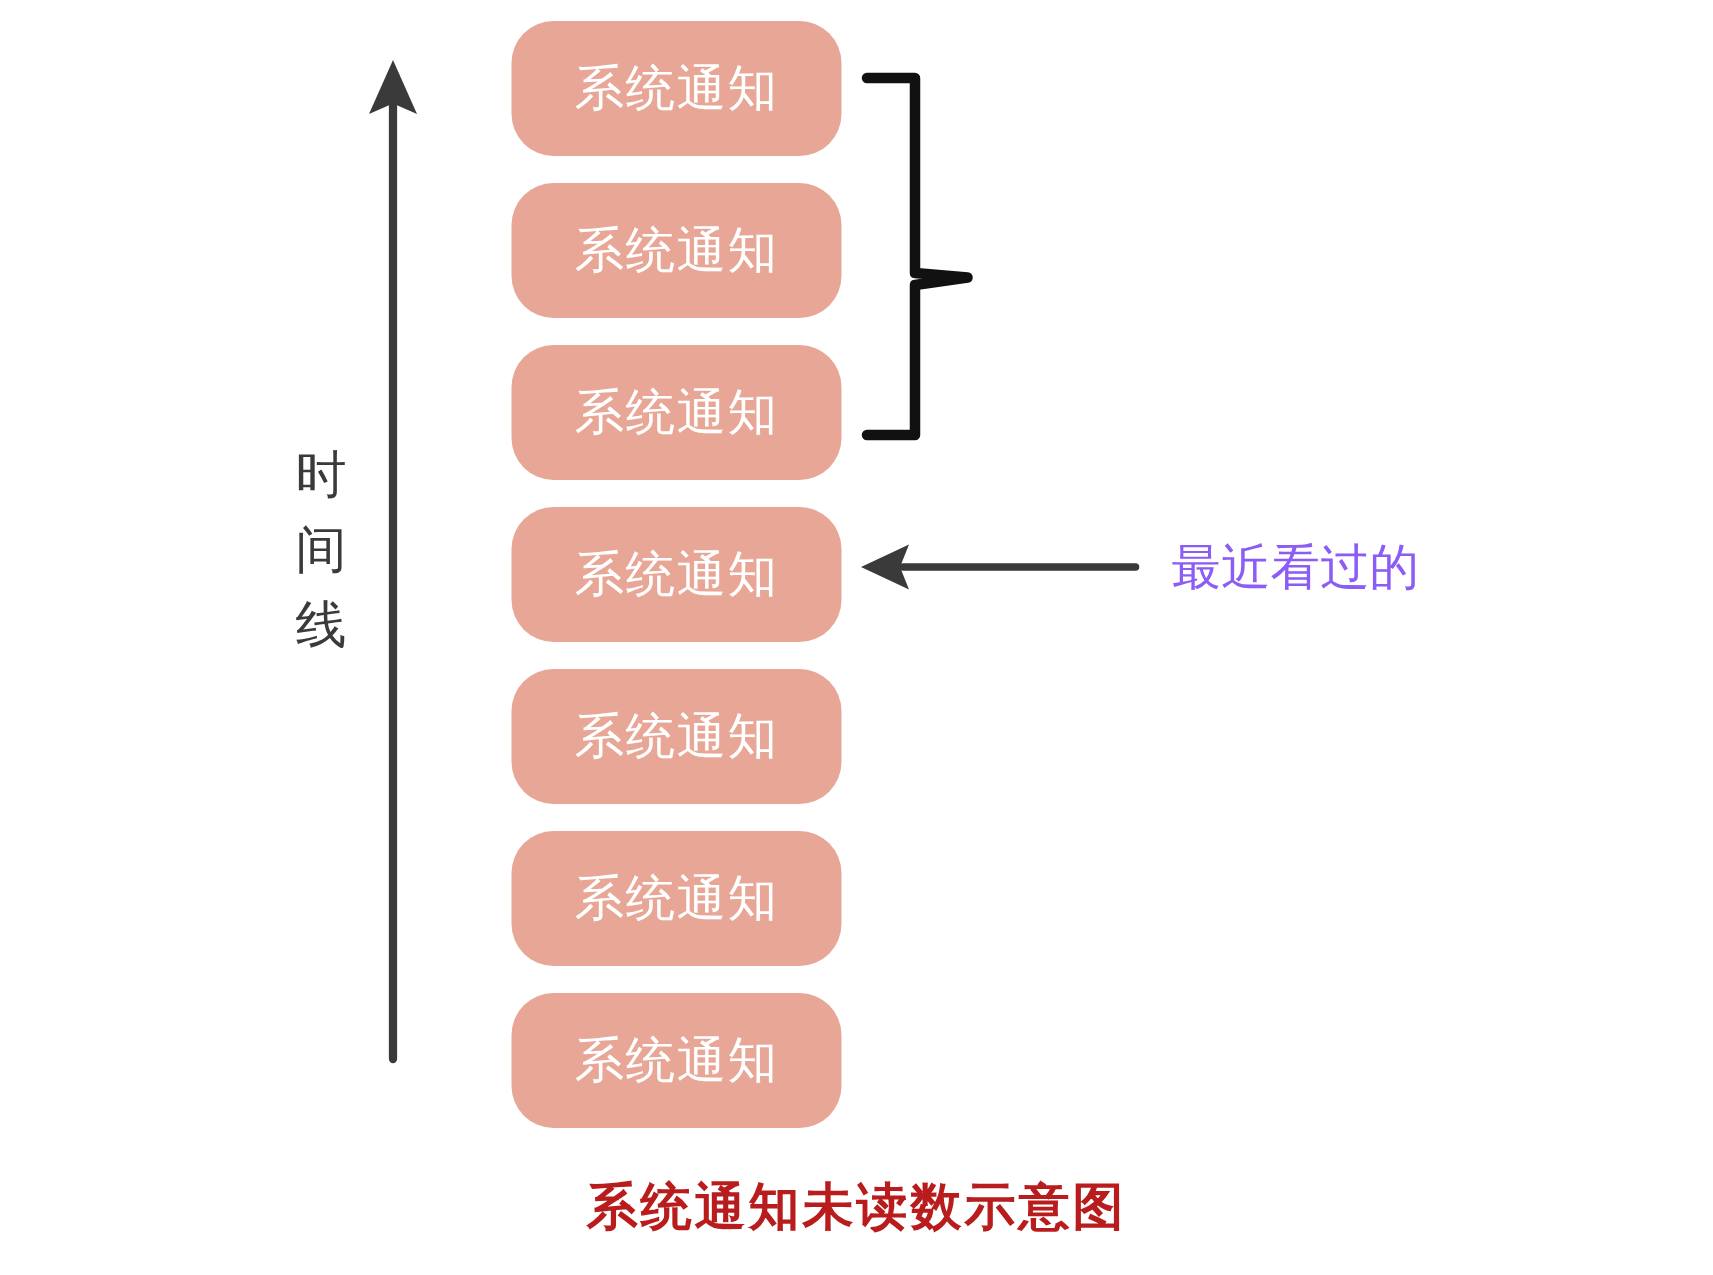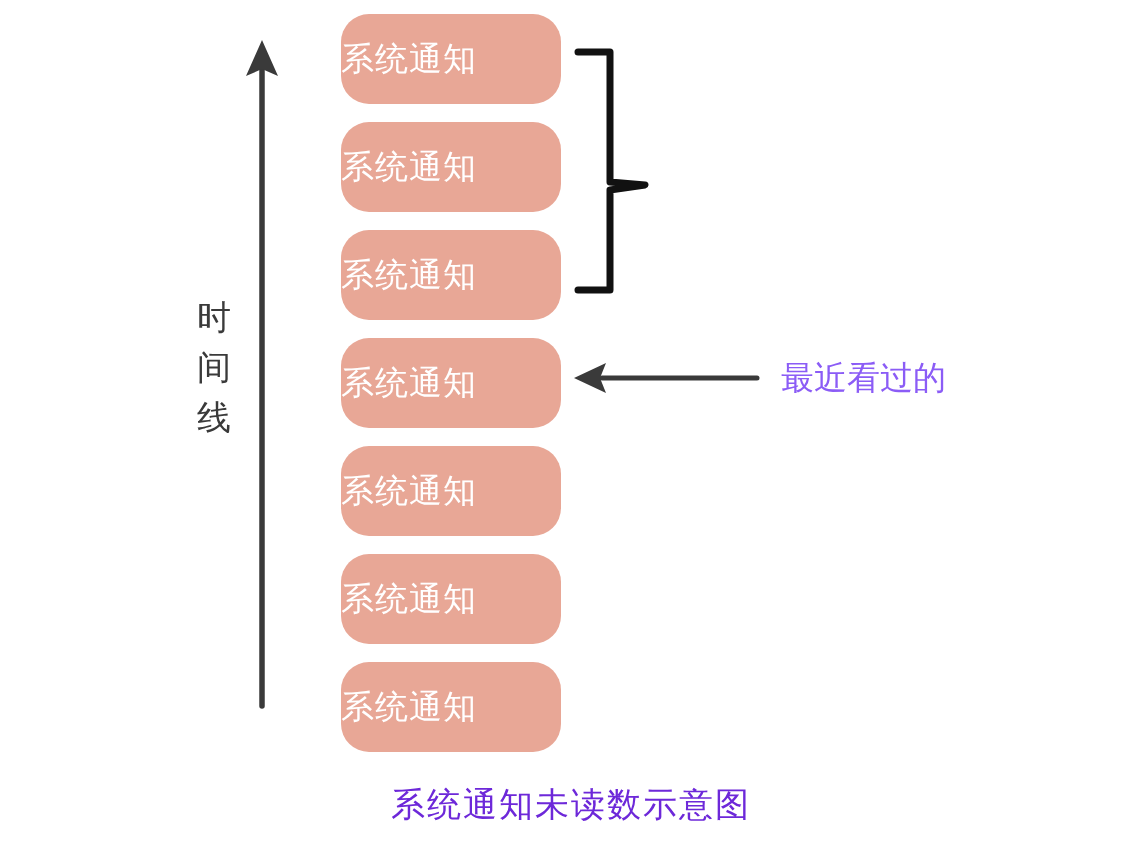--- a/index.html
+++ b/index.html
@@ -57,21 +57,21 @@
     top: 14px;
     width: 220px;
   }
   .card {
     width: 220px;
     height: 90px;
     border-radius: 28px;
     margin-bottom: 18px;
     display: flex;
     align-items: center;
-    justify-content: flex-start;
+    justify-content: center;
     box-sizing: border-box;
   }
   .card-label {
     color: #FFFFFF;
     font-size: 33px;
     letter-spacing: 1px;
     font-family: "DejaVu Sans", "Liberation Sans", sans-serif;
     font-weight: 500;
     white-space: nowrap;
     user-select: none;
@@ -165,15 +165,15 @@
     <path d="M 8,12 L 40,12 L 40,142 L 75,145 L 40,150 L 40,250 L 8,250" fill="none" stroke="#111111" stroke-width="7" stroke-linecap="round" stroke-linejoin="round"></path>
   </svg>
 
   <svg class="arrow-svg" viewBox="0 0 200 36">
     <line x1="36" y1="18" x2="191" y2="18" stroke="#3A3A3A" stroke-width="5" stroke-linecap="round"></line>
     <polygon points="8,18 40,3 34,18 40,33" fill="#3A3A3A"></polygon>
   </svg>
 
   <div class="annot-text" style="color: #8b5cf6;">最近看过的</div>
 
-  <div class="caption" style="color: #6d28d9;">系统通知未读数示意图</div>
+  <div class="caption" style="color: #b91c1c; font-weight: bold;">系统通知未读数示意图</div>
 
 </div>
 
 </body></html>

